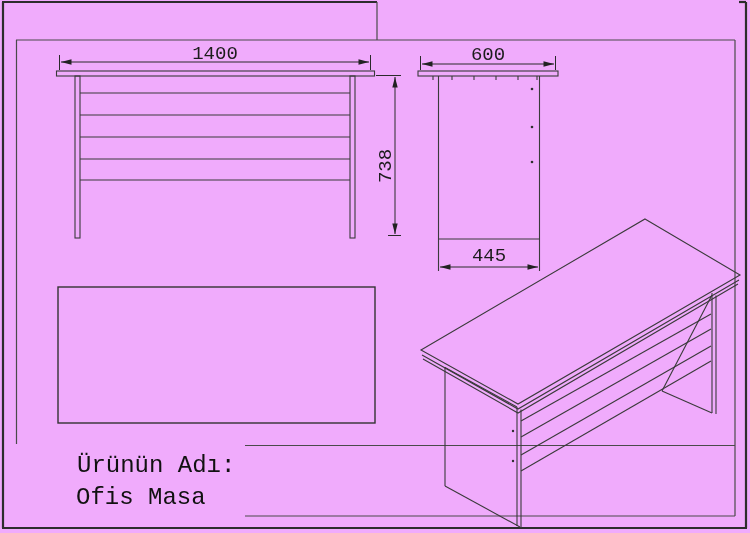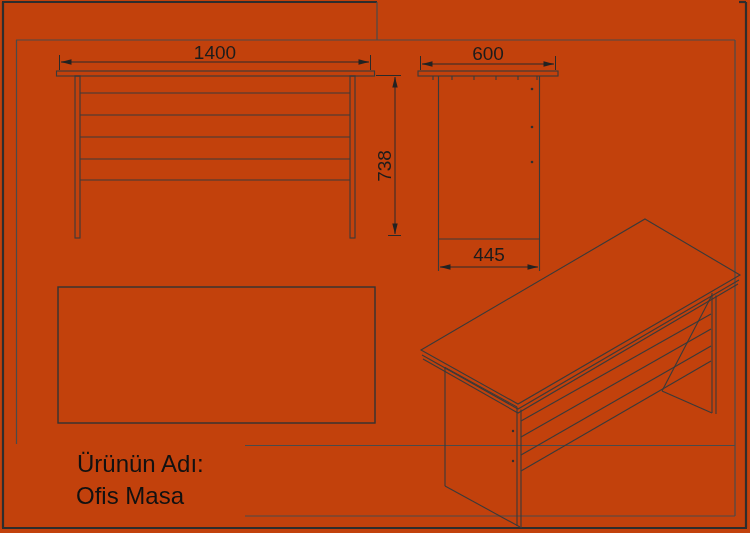--- a/index.html
+++ b/index.html
@@ -1,20 +1,20 @@
 <!DOCTYPE html>
 <html><head>
 <meta charset="utf-8">
 <style>
   html,body{margin:0;padding:0;background:#ffffff;}
   .sheet{
     position:relative;
     width:750px;height:533px;
-    background:#c2410c;
-    font-family:Liberation Sans, sans-serif;
+    background:#f0abfc;
+    font-family:Liberation Mono, monospace;
     overflow:hidden;
   }
   svg{position:absolute;left:0;top:0;}
   .thin{stroke:#3a3a3a;stroke-width:1.1;fill:none;}
   .frame-outer{stroke:#2d2d2d;stroke-width:2.2;fill:none;}
   .frame-inner{stroke:#4a4a4a;stroke-width:1.2;fill:none;}
   .dim{stroke:#2a2a2a;stroke-width:1;fill:none;}
   .dim-text{font-size:19px;fill:#1c1c1c;}
   .title-text{font-size:24px;fill:#111111;}
   .dot{fill:#2f2f2f;stroke:none;}

